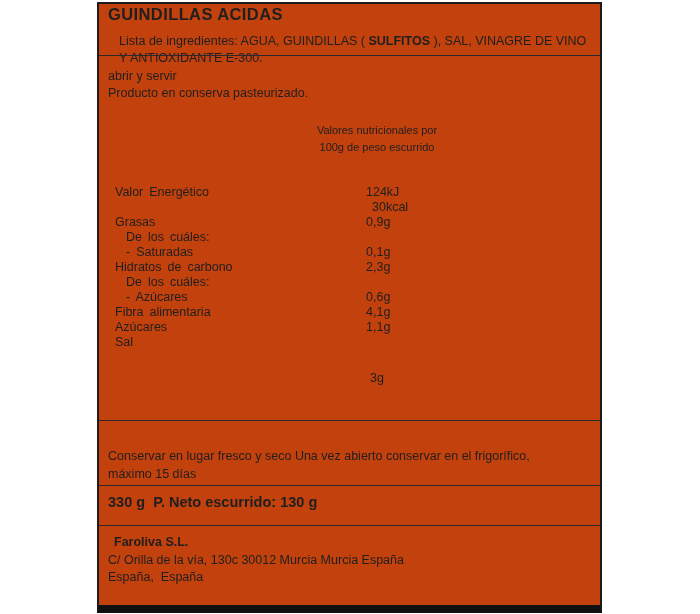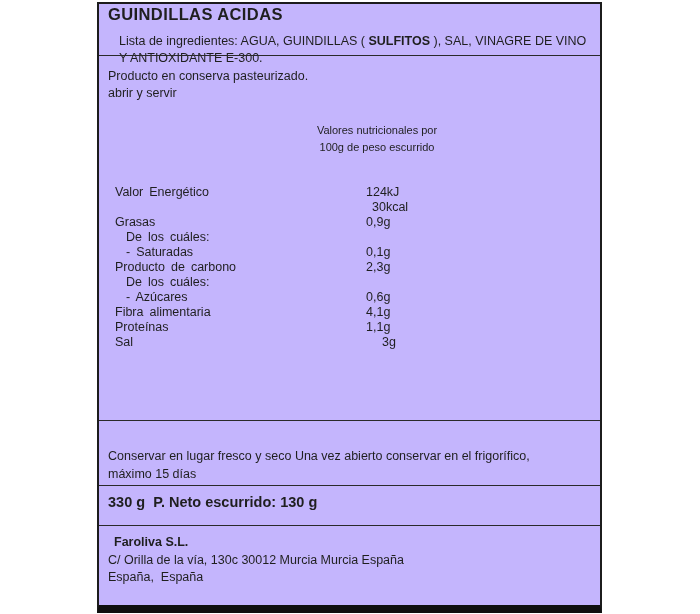--- a/index.html
+++ b/index.html
@@ -21,21 +21,21 @@
   }
   .label-box {
     position: absolute;
     left: 97px;
     top: 2px;
     width: 505px;
     height: 611px;
     box-sizing: border-box;
     border: 2px solid #1c1c1c;
     border-bottom: 8px solid #101010;
-    background: #c4b5fd;
+    background: #c2410c;
   }
   .divider {
     position: absolute;
     left: 0;
     right: 0;
     height: 1px;
     background: #2a2a2a;
   }
   .d1 { top: 51px; }
   .d2 { top: 416px; }
@@ -94,21 +94,21 @@
     white-space: pre;
     word-spacing: 2.5px;
   }
   .nlabel.sub { left: 15px; margin-left: 12px; }
   .nvalue {
     position: absolute;
     left: 267px;
     white-space: pre;
   }
   .nvalue.v-kcal { left: 273px; }
-  .nvalue.v-sal  { left: 283px; }
+  .nvalue.v-sal  { left: 271px; margin-top: 36px; }
   .storage {
     position: absolute;
     left: 9px;
     top: 444px;
     width: 482px;
     font-size: 12.5px;
     line-height: 17.5px;
   }
   .netweight {
     position: absolute;
@@ -135,22 +135,22 @@
 <div class="page">
   <div class="label-box">
 
     <div class="title">GUINDILLAS ACIDAS</div>
 
     <p class="ingredients"><span>Lista de ingredientes: AGUA, GUINDILLAS ( </span><b>SULFITOS</b><span> ), SAL, VINAGRE DE VINO Y ANTIOXIDANTE E-300.</span></p>
 
     <div class="divider d1"></div>
 
     <div class="prep">
+      <div>abrir y servir</div>
       <div>Producto en conserva pasteurizado.</div>
-      <div>abrir y servir</div>
     </div>
 
     <div class="nut-heading">
       <div>Valores nutricionales por</div>
       <div>100g de peso escurrido</div>
     </div>
 
     <div class="nut-table">
       <div class="nrow">
         <span class="nlabel">Valor Energético</span>
@@ -166,37 +166,37 @@
       </div>
       <div class="nrow">
         <span class="nlabel sub">De los cuáles:</span>
         <span class="nvalue"></span>
       </div>
       <div class="nrow">
         <span class="nlabel sub">- Saturadas</span>
         <span class="nvalue">0,1g</span>
       </div>
       <div class="nrow">
-        <span class="nlabel">Producto de carbono</span>
+        <span class="nlabel">Hidratos de carbono</span>
         <span class="nvalue">2,3g</span>
       </div>
       <div class="nrow">
         <span class="nlabel sub">De los cuáles:</span>
         <span class="nvalue"></span>
       </div>
       <div class="nrow">
         <span class="nlabel sub">- Azúcares</span>
         <span class="nvalue">0,6g</span>
       </div>
       <div class="nrow">
         <span class="nlabel">Fibra alimentaria</span>
         <span class="nvalue">4,1g</span>
       </div>
       <div class="nrow">
-        <span class="nlabel">Proteínas</span>
+        <span class="nlabel">Azúcares</span>
         <span class="nvalue">1,1g</span>
       </div>
       <div class="nrow">
         <span class="nlabel">Sal</span>
         <span class="nvalue v-sal">3g</span>
       </div>
     </div>
 
     <div class="divider d2"></div>
 

